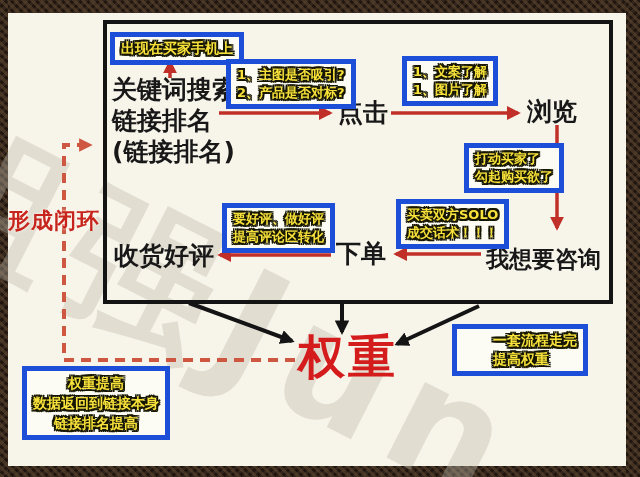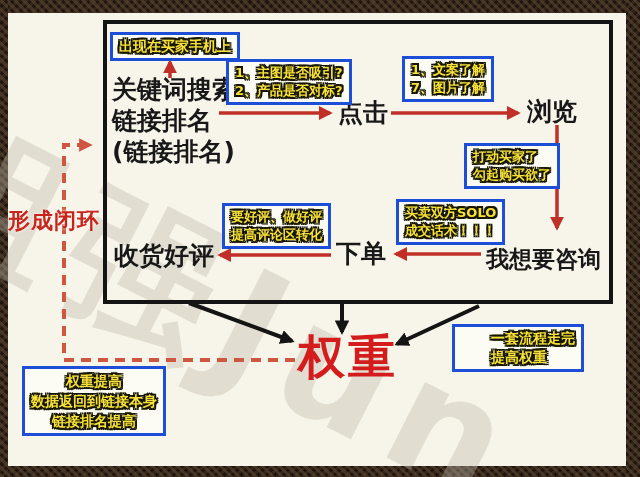--- a/index.html
+++ b/index.html
@@ -39,21 +39,21 @@
     position:absolute;font-weight:bold;color:#181818;white-space:nowrap;z-index:4;
   }
   .node-search{left:112px;top:66px;font-size:25px;line-height:31px;margin-top:8px;}
   .node-click{left:338px;top:96px;font-size:25px;}
   .node-browse{left:527px;top:95px;font-size:25px;}
   .node-consult{left:486px;top:236px;font-size:23px;margin-top:8px;}
   .node-order{left:336px;top:237px;font-size:25px;}
   .node-receive{left:114px;top:239px;font-size:25px;}
 
   .note{
-    position:absolute;z-index:5;background:#fdfcf4;border:3px solid #1d4ed8;
+    position:absolute;z-index:5;background:#fdfcf4;border:5px solid #1d4ed8;
     padding:2px 6px;font-weight:bold;white-space:nowrap;
     color:#f7e13a;font-size:13px;line-height:18px;
     text-shadow:
       -2px -2px 0 #161600, 2px -2px 0 #161600,
       -2px  2px 0 #161600, 2px  2px 0 #161600,
       -2px  0   0 #161600, 2px  0   0 #161600,
        0   -2px 0 #161600, 0    2px 0 #161600;
   }
   .note-phone{left:110px;top:32px;font-size:14px;line-height:19px;}
   .note-main-image{left:226px;top:59px;}
@@ -130,21 +130,21 @@
 
   <div class="note note-phone">
     <div>出现在买家手机上</div>
   </div>
   <div class="note note-main-image">
     <div>1、主图是否吸引?</div>
     <div>2、产品是否对标?</div>
   </div>
   <div class="note note-copy">
     <div>1、文案了解</div>
-    <div>7、图片了解</div>
+    <div>1、图片了解</div>
   </div>
   <div class="note note-desire">
     <div>打动买家了</div>
     <div>勾起购买欲了</div>
   </div>
   <div class="note note-solo">
     <div>买卖双方SOLO</div>
     <div>成交话术！！！</div>
   </div>
   <div class="note note-praise">

